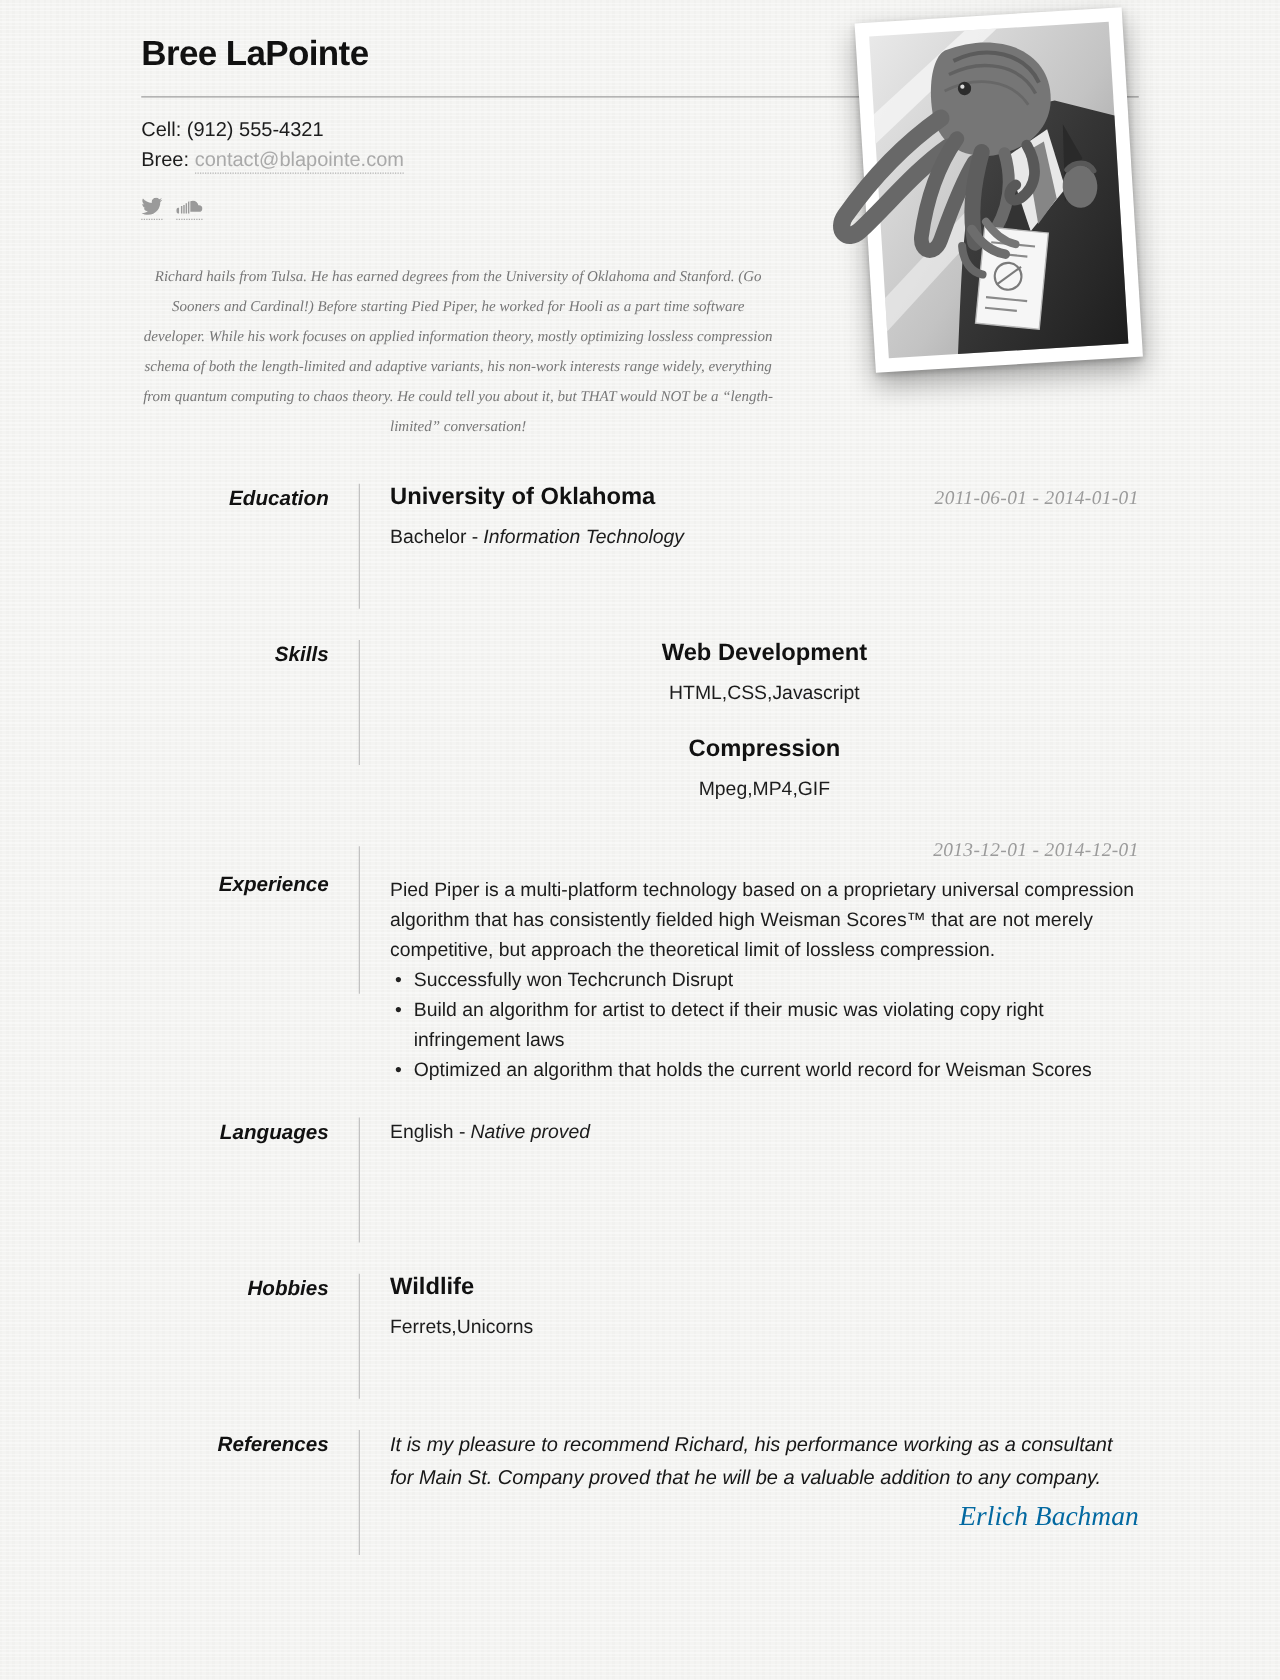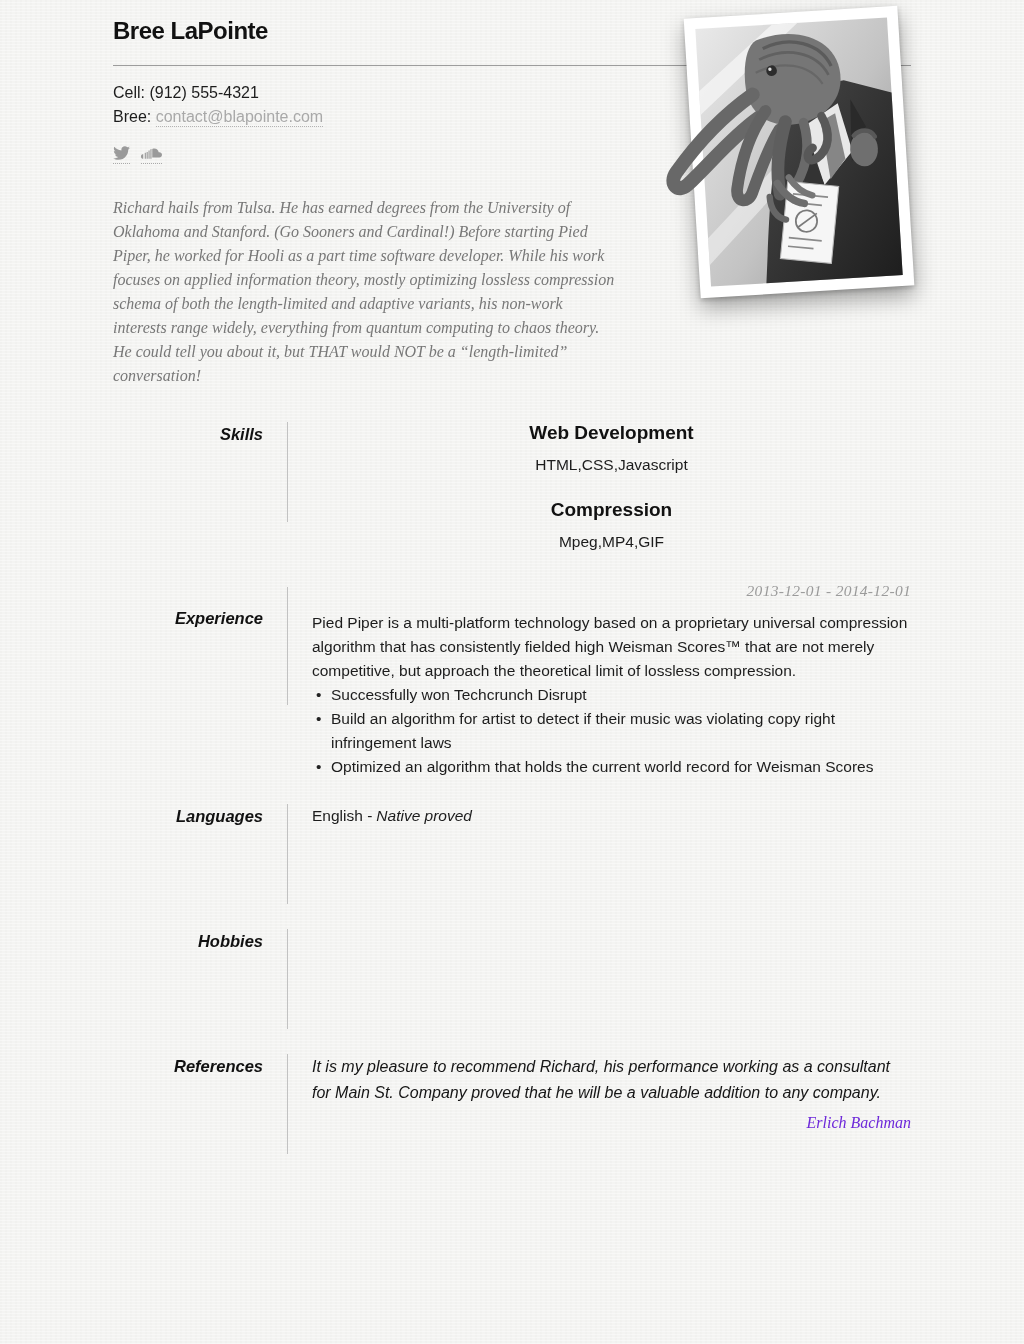--- a/index.html
+++ b/index.html
@@ -11,40 +11,40 @@
       repeating-linear-gradient(0deg, rgba(255,255,255,.4) 0 1px, transparent 1px 3px),
       repeating-linear-gradient(90deg, rgba(0,0,0,.01) 0 2px, transparent 2px 5px);
     font-family: "Liberation Sans", sans-serif;
     color: #1c1c1c;
     position: relative;
     overflow: hidden;
   }
   .page { position: absolute; left: 113px; top: 0; width: 798px; }
 
   
-  .name { margin: 12px 0 0; font-size: 24px; line-height: 38px; font-weight: 700;
+  .name { margin: 24px 0 0; font-size: 28px; line-height: 38px; font-weight: 700;
           letter-spacing: -0.5px; color: #111; }
   .rule { border: none; border-top: 1px solid #9d9d9d; margin: 15px 0 0; }
 
   
   .contact { margin-top: 15px; font-size: 16px; line-height: 24px; color: #1c1c1c; }
   .contact .row { margin: 0; }
   .email-link { color: #a9a9a9; text-decoration: none;
                 border-bottom: 1px dotted #b3b3b3; padding-bottom: 1px; cursor: pointer; }
 
   
   .social { margin-top: 17px; }
   .social a { display: inline-block; margin-right: 7px; text-decoration: none;
               border-bottom: 1px dotted #aaa; padding-bottom: 3px; cursor: pointer; }
   .social svg { display: block; }
 
   
   .summary { margin-top: 28px; width: 507px;
              font-family: "Liberation Serif", serif; font-style: italic;
-             font-size: 16px; line-height: 24px; color: #777; }
+             font-size: 12px; line-height: 24px; color: #777; text-align: center; }
 
   
   .photo { position: absolute; left: 692px; top: 12px; width: 214px; height: 280px;
            background: #fff; padding: 11px;
            box-shadow: 0 10px 22px rgba(0,0,0,.35), 0 2px 5px rgba(0,0,0,.22);
            transform: rotate(-3.5deg); z-index: 3; }
   .photo svg { width: 100%; height: 100%; overflow: visible; }
 
   
   .sections { margin-top: 34px; }
@@ -68,21 +68,21 @@
 
   .section-experience .sec-label { padding-top: 30px; }
   .section-experience .sec-divider { height: 118px; margin-top: 8px; }
   .exp-para { margin: 0; }
   .exp-bullets { list-style: none; margin: 0; padding: 0; }
   .exp-bullets li { position: relative; padding-left: 19px; line-height: 24px; }
   .exp-bullets li::before { content: "\2022"; position: absolute; left: 4px; color: #222; }
 
   .ref-quote { font-style: italic; font-size: 16px; line-height: 26px; color: #161616; margin: 0; }
   .ref-author { text-align: right; font-family: "Liberation Serif", serif; font-style: italic;
-                font-size: 16px; color: #6d28d9; margin-top: 5px; }
+                font-size: 22px; color: #0369a1; margin-top: 5px; }
 </style>
 </head>
 <body>
 
 <div class="page">
 
   <h1 class="name">Bree LaPointe</h1>
   <hr class="rule">
 
   <div class="contact">
@@ -110,20 +110,31 @@
           <path fill="#9a9a9a" d="M2 9c.6 0 1 .1 1 .1V15H2c-1.1 0-2-1.3-2-3s.9-3 2-3zm3-2h1.5v8H5V7zm2.5-1H9v9H7.5V6zm2.5-2h1.5v11H10V4zm2.5-1.5c.5-.3 1-.5 1.5-.5v13h-1.5v-12.5zM15 2c4-1.6 8 .4 8.6 4.3 2.4-.5 4.4 1.2 4.4 3.3 0 2-1.6 3.7-3.6 3.7H15V2z"></path>
         </svg>
       </span>
     </a>
   </div>
 
   <p class="summary">Richard hails from Tulsa. He has earned degrees from the University of Oklahoma and Stanford. (Go Sooners and Cardinal!) Before starting Pied Piper, he worked for Hooli as a part time software developer. While his work focuses on applied information theory, mostly optimizing lossless compression schema of both the length-limited and adaptive variants, his non-work interests range widely, everything from quantum computing to chaos theory. He could tell you about it, but THAT would NOT be a “length-limited” conversation!</p>
 
   <div class="sections">
 
+    <div class="section section-education">
+      <div class="sec-label">Education</div>
+      <div class="sec-divider"></div>
+      <div class="sec-content">
+        <span class="dates">2011-06-01 - 2014-01-01</span>
+        <h3 class="item-title">University of Oklahoma</h3>
+        <div class="item-sub">
+          <span>Bachelor -</span><span class="italic-part">Information Technology</span>
+        </div>
+      </div>
+    </div>
 
     <div class="section section-skills">
       <div class="sec-label">Skills</div>
       <div class="sec-divider"></div>
       <div class="sec-content">
         <div class="skill-item">
           <h3 class="item-title">Web Development</h3>
           <div class="item-sub">HTML,CSS,Javascript</div>
         </div>
         <div class="skill-item">
@@ -151,20 +162,24 @@
       <div class="sec-label">Languages</div>
       <div class="sec-divider"></div>
       <div class="sec-content">
         <span>English -</span><span class="italic-part">Native proved</span>
       </div>
     </div>
 
     <div class="section section-hobbies">
       <div class="sec-label">Hobbies</div>
       <div class="sec-divider"></div>
+      <div class="sec-content">
+        <h3 class="item-title">Wildlife</h3>
+        <div class="item-sub">Ferrets,Unicorns</div>
+      </div>
     </div>
 
     <div class="section section-references">
       <div class="sec-label">References</div>
       <div class="sec-divider"></div>
       <div class="sec-content">
         <p class="ref-quote">It is my pleasure to recommend Richard, his performance working as a consultant for Main St. Company proved that he will be a valuable addition to any company.</p>
         <div class="ref-author">Erlich Bachman</div>
       </div>
     </div>

